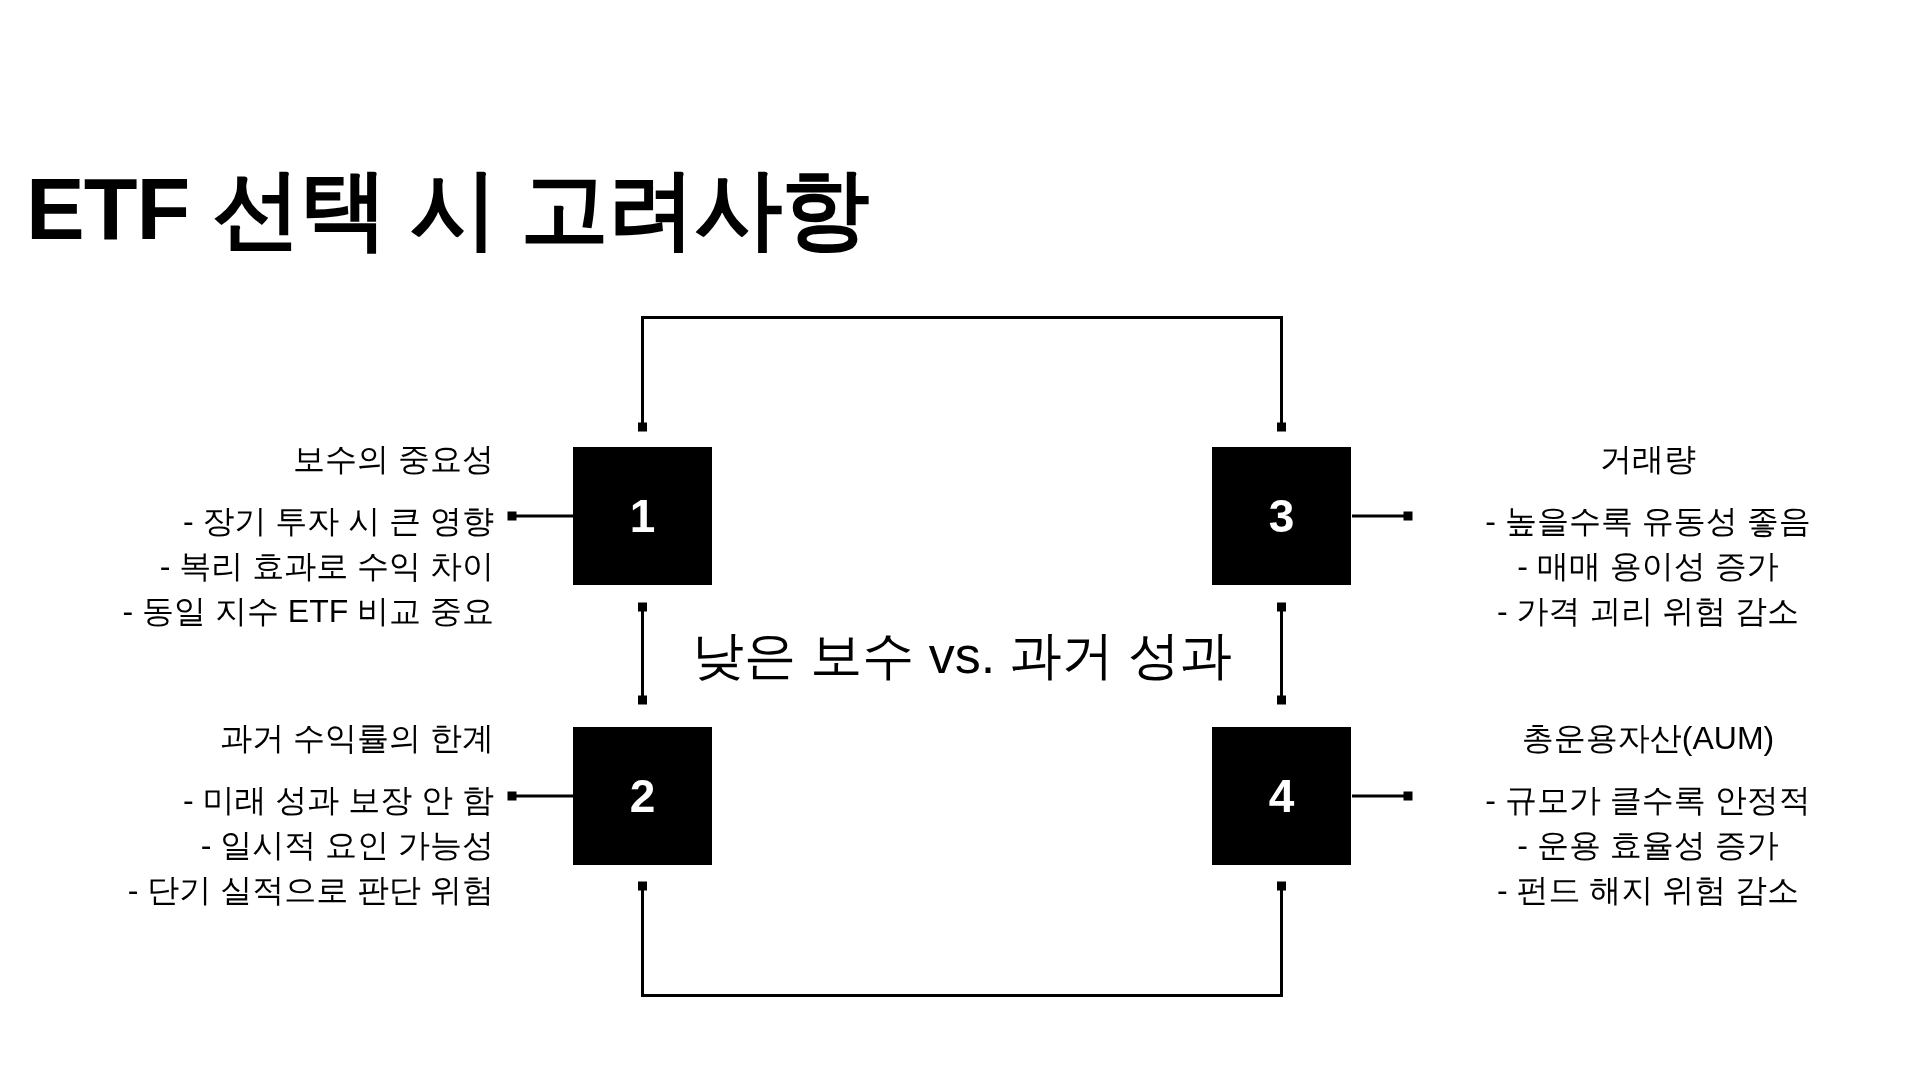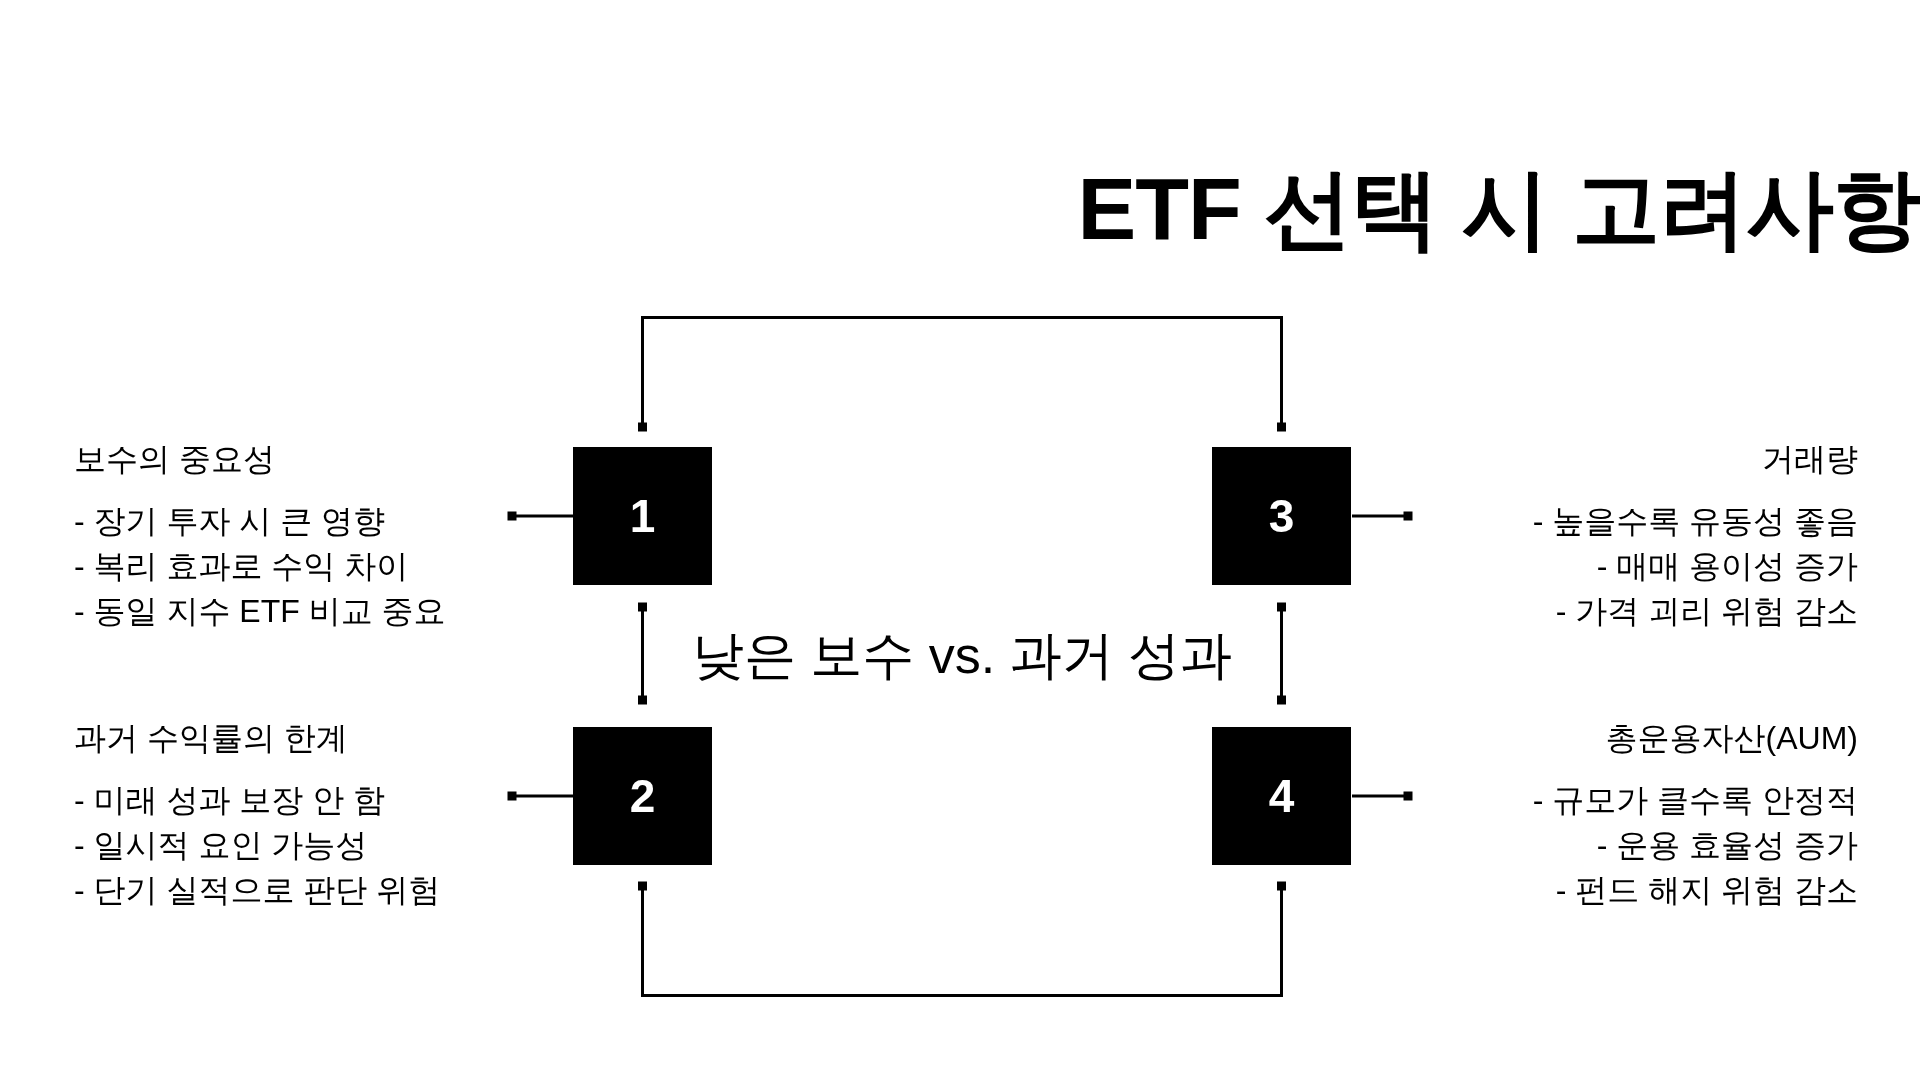--- a/index.html
+++ b/index.html
@@ -18,26 +18,27 @@
     background: var(--bg);
     color: var(--ink);
     font-family: "Liberation Sans", "DejaVu Sans", sans-serif;
     overflow: hidden;
   }
   .title {
     position: absolute;
     top: 100px;
     left: 0;
     width: 100%;
-    text-align: right;
+    text-align: left;
     font-size: 88px;
     line-height: 100px;
     font-weight: 700;
     letter-spacing: -1px;
     white-space: nowrap;
+    padding-left: 26px;
   }
   .connectors {
     position: absolute;
     left: 0; top: 0;
     width: 1920px;
     height: 1080px;
     color: var(--line);
   }
   .connectors path { stroke: currentColor; stroke-width: 3; fill: none; }
   .connectors rect { fill: currentColor; }
@@ -67,22 +68,22 @@
     font-weight: 400;
     margin: 0 0 21px 0;
     white-space: nowrap;
   }
   .label-block .block-bullet {
     font-size: 32px;
     line-height: 45px;
     margin: 0;
     white-space: nowrap;
   }
-  .label-left  { }
-  .label-right { text-align: right; }
+  .label-left  { text-align: right; }
+  .label-right { text-align: center; }
   .block-1 { left: 74px;   top: 440px; }
   .block-2 { left: 74px;   top: 719px; }
   .block-3 { left: 1438px; top: 440px; }
   .block-4 { left: 1438px; top: 719px; }
   .center-label {
     position: absolute;
     left: 660px;
     top: 627px;
     width: 604px;
     text-align: center;

